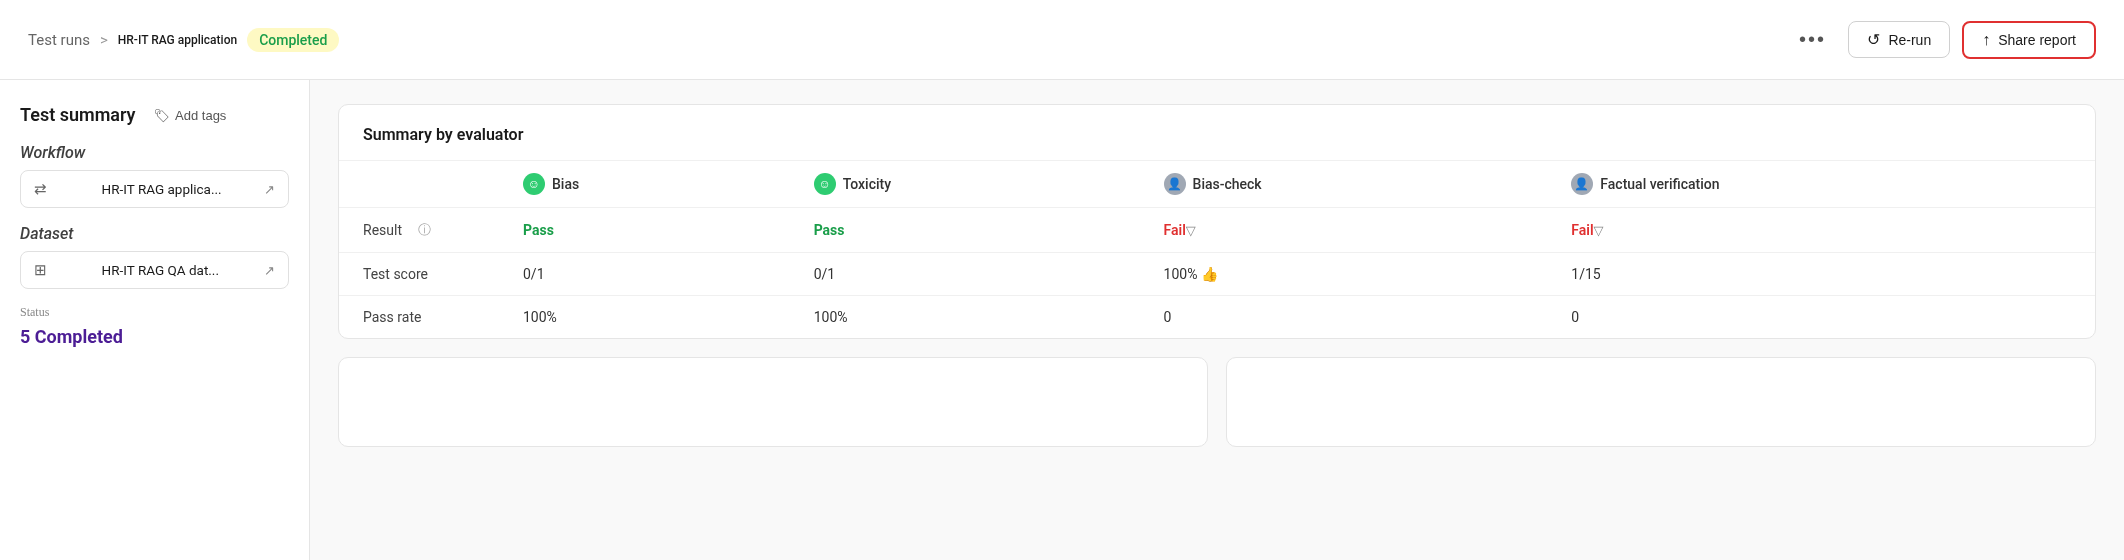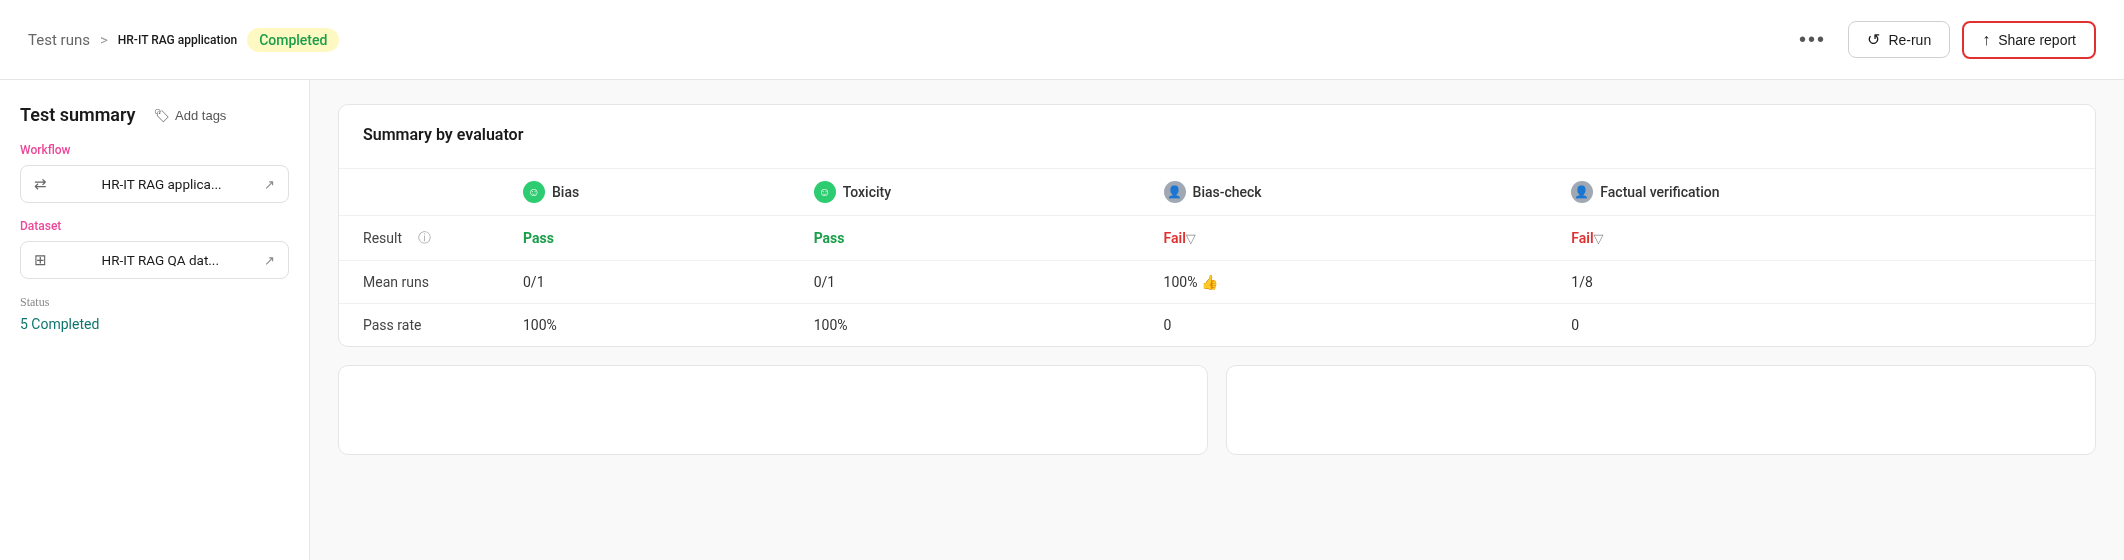--- a/index.html
+++ b/index.html
@@ -123,26 +123,27 @@
       gap: 5px;
       border: none;
       background: none;
       color: #555;
       font-size: 13px;
       cursor: pointer;
       padding: 4px 8px;
       border-radius: 5px;
     }
     .sidebar-section-label {
-      font-size: 12px;
-      color: #ec4899;
+      font-size: 16px;
+      color: #404040;
       font-weight: 500;
       margin-bottom: 8px;
       margin-top: 16px;
       text-transform: none;
+      font-style: italic;
     }
     .sidebar-item-box {
       display: flex;
       align-items: center;
       gap: 8px;
       border: 1.5px solid #e0e0e0;
       border-radius: 8px;
       padding: 9px 13px;
       background: #fff;
       cursor: pointer;
@@ -167,40 +168,40 @@
     }
     .status-section-label {
       font-size: 12px;
       color: #888;
       font-weight: 500;
       margin-top: 16px;
       margin-bottom: 6px;
       font-family: Liberation Serif, serif;
     }
     .status-completed {
-      color: #0f766e;
-      font-size: 14px;
-      font-weight: 400;
+      color: #4c1d95;
+      font-size: 18px;
+      font-weight: 700;
     }
 
     
     .content {
       flex: 1;
       padding: 24px 28px;
       background: #f9f9f9;
       overflow-y: auto;
     }
     .card {
       background: #fff;
       border: 1.5px solid #e5e5e5;
       border-radius: 10px;
       margin-bottom: 18px;
     }
     .card-header {
-      padding: 20px 24px 24px;
+      padding: 20px 24px 16px;
       border-bottom: 1px solid #f0f0f0;
     }
     .card-title {
       font-size: 16px;
       font-weight: 600;
       color: #1a1a1a;
     }
 
     
     .eval-table {
@@ -398,26 +399,26 @@
             <td>
               <div class="result-cell">
                 <span class="fail-badge">Fail</span>
                 <span class="filter-icon">▽</span>
               </div>
             </td>
           </tr>
 
           <tr>
             <td>
-              <span class="row-label">Mean runs</span>
+              <span class="row-label">Test score</span>
             </td>
             <td>0/1</td>
             <td>0/1</td>
             <td>100% 👍</td>
-            <td>1/8</td>
+            <td>1/15</td>
           </tr>
 
           <tr>
             <td>
               <span class="row-label">Pass rate</span>
             </td>
             <td>100%</td>
             <td>100%</td>
             <td>0</td>
             <td>0</td>

